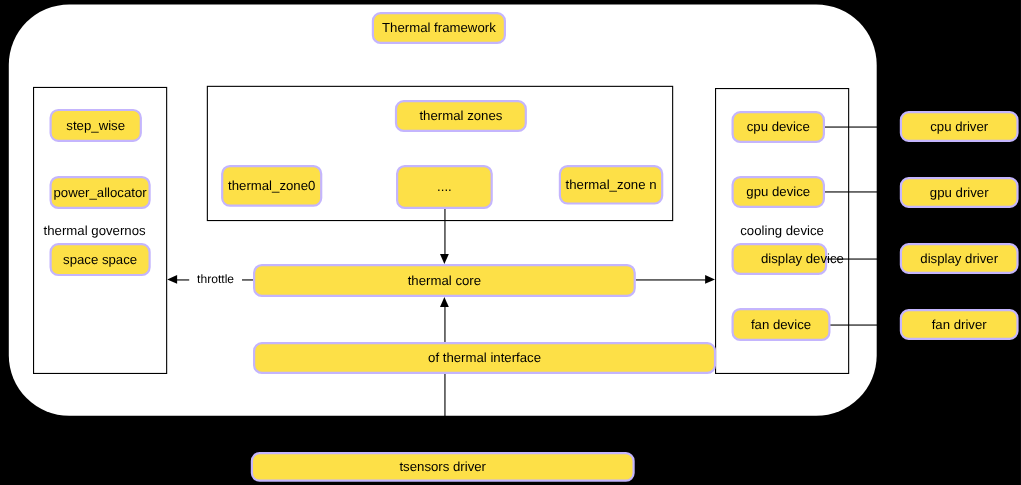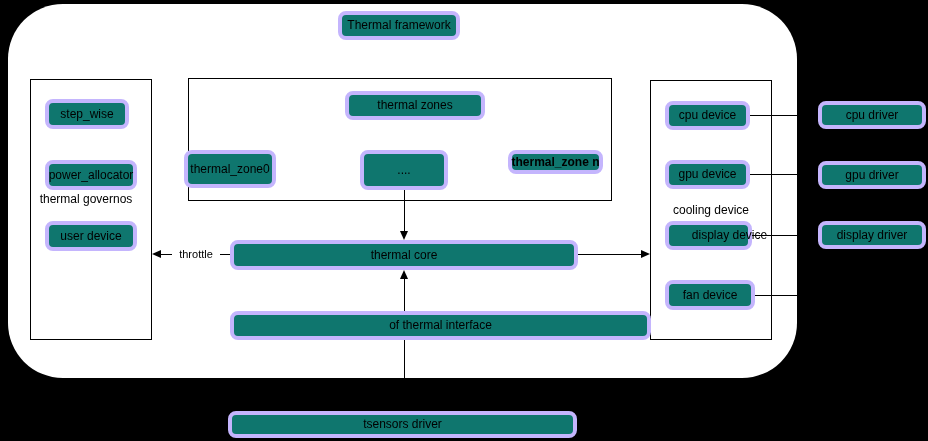--- a/index.html
+++ b/index.html
@@ -17,22 +17,22 @@
   }
   .frame {
     position: absolute;
     left: 8px; top: 4px;
     width: 789px; height: 374px;
     background: #ffffff;
     border-radius: 55px;
   }
   .node {
     position: absolute;
-    background: #0f766e;
-    border: 4px solid #c4b5fd;
+    background: #fde047;
+    border: 2px solid #c4b5fd;
     border-radius: 8px;
     display: flex;
     align-items: center;
     justify-content: center;
     font-size: 12px;
     line-height: 1.2;
     color: #000000;
     white-space: nowrap;
     box-sizing: border-box;
     z-index: 3;
@@ -70,30 +70,30 @@
     white-space: nowrap;
   }
 
   
   .title-box { left: 338px; top: 11px; width: 122px; height: 29px; }
 
   
   .gov-group { left: 30px; top: 79px; width: 122px; height: 261px; }
   .g0 { left: 45px; top: 99px;  width: 84px; height: 30px; }
   .g1 { left: 45px; top: 160px; width: 92px; height: 30px; }
-  .gov-label { left: 30px; top: 192px; width: 112px; }
+  .gov-label { left: 30px; top: 203px; width: 112px; }
   .g2 { left: 45px; top: 221px; width: 92px; height: 30px; }
   .g3 { left: 45px; top: 280px; width: 92px; height: 30px; }
 
   
   .zones-group { left: 188px; top: 78px; width: 424px; height: 123px; }
-  .zones-title { left: 345px; top: 91px;  width: 140px; height: 29px; }
-  .z0 { left: 184px; top: 150px; width: 92px; height: 38px; }
+  .zones-title { left: 359px; top: 91px;  width: 120px; height: 29px; }
+  .z0 { left: 201px; top: 150px; width: 92px; height: 38px; }
   .z1 { left: 360px; top: 150px; width: 88px; height: 40px; }
-  .z2 { left: 508px; top: 150px; width: 95px; height: 24px; font-weight: bold; }
+  .z2 { left: 508px; top: 150px; width: 95px; height: 36px; }
 
   
   .core-box { left: 230px; top: 240px; width: 348px; height: 30px; }
   .iface-box { left: 230px; top: 311px; width: 421px; height: 29px; }
 
   
   .cool-group { left: 650px; top: 80px; width: 122px; height: 260px; }
   .c0 { left: 665px; top: 101px; width: 85px; height: 29px; }
   .c1 { left: 665px; top: 160px; width: 85px; height: 29px; }
   .cool-label { left: 650px; top: 203px; width: 122px; }
@@ -115,41 +115,42 @@
 <div class="canvas">
 
   <div class="frame"></div>
 
   <div class="node title-box">Thermal framework</div>
 
   <div class="group gov-group"></div>
   <div class="node g0">step_wise</div>
   <div class="node g1">power_allocator</div>
   <div class="plabel gov-label">thermal governos</div>
-  <div class="node g2">user device</div>
+  <div class="node g2">space space</div>
 
   <div class="group zones-group"></div>
   <div class="node zones-title">thermal zones</div>
   <div class="node z0">thermal_zone0</div>
   <div class="node z1">....</div>
   <div class="node z2">thermal_zone n</div>
 
   <div class="node core-box">thermal core</div>
   <div class="node iface-box">of thermal interface</div>
 
   <div class="group cool-group"></div>
   <div class="node c0">cpu device</div>
   <div class="node c1">gpu device</div>
   <div class="plabel cool-label">cooling device</div>
   <div class="node c2">display device</div>
   <div class="node c3">fan device</div>
 
   <div class="node d0">cpu driver</div>
   <div class="node d1">gpu driver</div>
   <div class="node d2">display driver</div>
+  <div class="node d3">fan driver</div>
 
   <div class="node sensors-box">tsensors driver</div>
 
   <div class="vline" style="left:404px; top:190px; height:43px;"></div>
   <div class="arr down" style="left:400px; top:231px;"></div>
 
   <div class="vline" style="left:404px; top:278px; height:33px;"></div>
   <div class="arr up" style="left:400px; top:270px;"></div>
 
   <div class="vline" style="left:404px; top:340px; height:71px;"></div>

